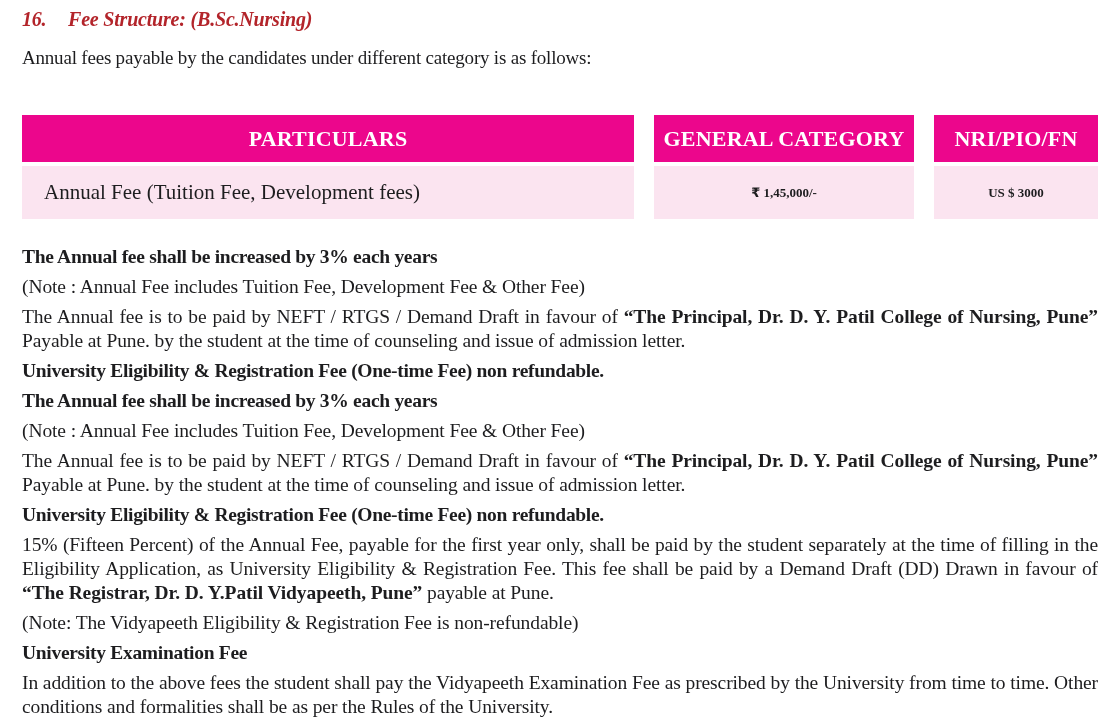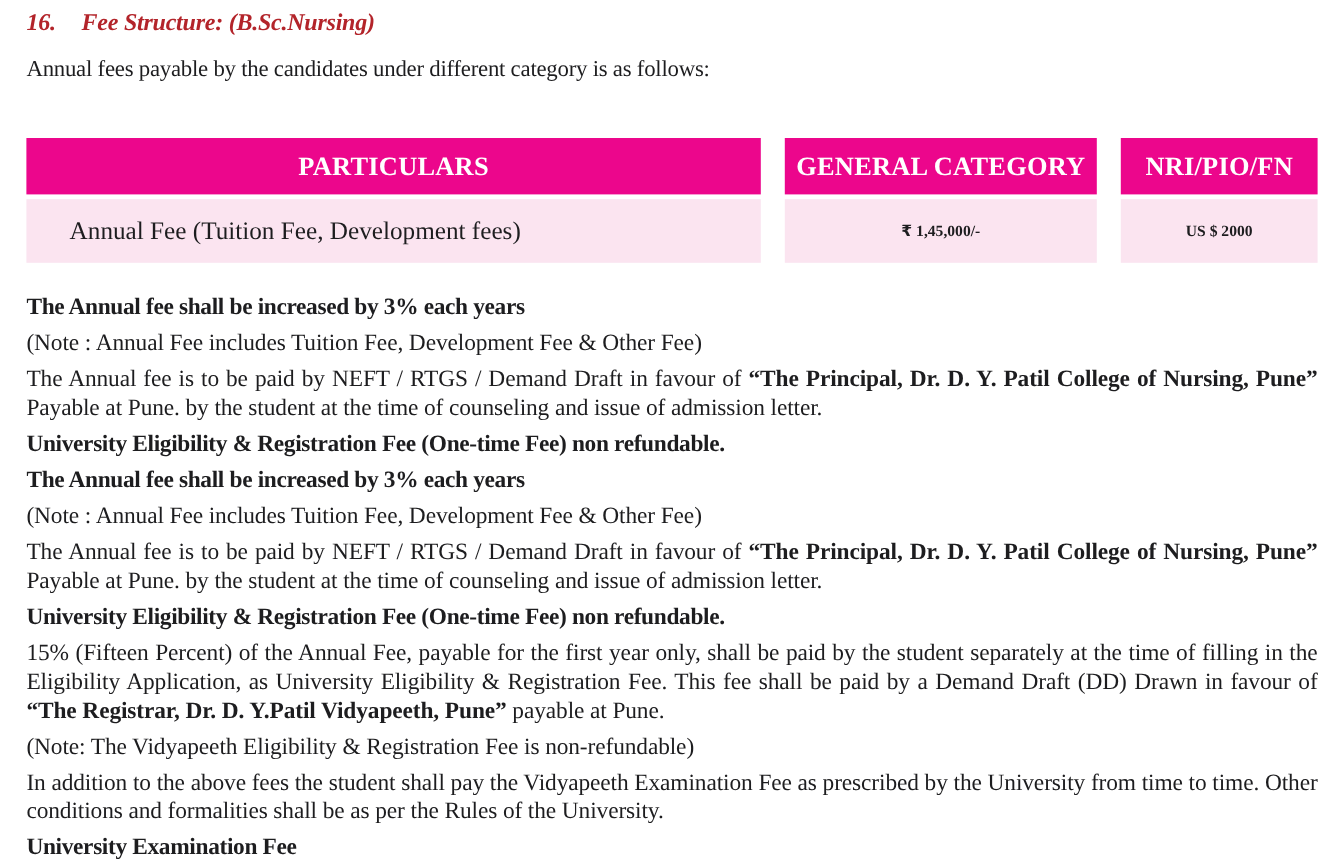--- a/index.html
+++ b/index.html
@@ -55,21 +55,21 @@
     height: 53px;
     display: flex;
     align-items: center;
     justify-content: center;
     font-size: 13px;
     font-weight: bold;
     font-family: "Liberation Serif", "DejaVu Sans", serif;
   }
   .td.left {
     justify-content: flex-start;
-    padding-left: 36px;
+    padding-left: 22px;
     font-weight: normal;
     font-size: 21px;
   }
 
   
   .paras { margin-top: 26px; }
   .para {
     margin: 0 0 6px 0;
     font-size: 19.5px;
     line-height: 24px;
@@ -90,31 +90,31 @@
 
   <p class="intro">Annual fees payable by the candidates under different category is as follows:</p>
 
   <div class="fee-table">
     <div class="th">PARTICULARS</div>
     <div class="th">GENERAL CATEGORY</div>
     <div class="th">NRI/PIO/FN</div>
 
     <div class="td left">Annual Fee (Tuition Fee, Development fees)</div>
     <div class="td">₹ 1,45,000/-</div>
-    <div class="td">US $ 2000</div>
+    <div class="td">US $ 3000</div>
   </div>
 
   <div class="paras">
       <p class="para headline"><span class="b">The Annual fee shall be increased by 3% each years</span></p>
       <p class="para"><span>(Note : Annual Fee includes Tuition Fee, Development Fee &amp; Other Fee)</span></p>
       <p class="para justify"><span>The Annual fee is to be paid by NEFT / RTGS / Demand Draft in favour of </span><span class="b">“The Principal, Dr. D. Y. Patil College of Nursing, Pune”</span><span> Payable at Pune. by the student at the time of counseling and issue of admission letter.</span></p>
       <p class="para headline"><span class="b">University Eligibility &amp; Registration Fee (One-time Fee) non refundable.</span></p>
       <p class="para headline"><span class="b">The Annual fee shall be increased by 3% each years</span></p>
       <p class="para"><span>(Note : Annual Fee includes Tuition Fee, Development Fee &amp; Other Fee)</span></p>
       <p class="para justify"><span>The Annual fee is to be paid by NEFT / RTGS / Demand Draft in favour of </span><span class="b">“The Principal, Dr. D. Y. Patil College of Nursing, Pune”</span><span> Payable at Pune. by the student at the time of counseling and issue of admission letter.</span></p>
       <p class="para headline"><span class="b">University Eligibility &amp; Registration Fee (One-time Fee) non refundable.</span></p>
       <p class="para justify"><span>15% (Fifteen Percent) of the Annual Fee, payable for the first year only, shall be paid by the student separately at the time of filling in the Eligibility Application, as University Eligibility &amp; Registration Fee. This fee shall be paid by a Demand Draft (DD) Drawn in favour of </span><span class="b">“The Registrar, Dr. D. Y.Patil Vidyapeeth, Pune”</span><span> payable at Pune.</span></p>
       <p class="para"><span>(Note: The Vidyapeeth Eligibility &amp; Registration Fee is non-refundable)</span></p>
+      <p class="para headline"><span class="b">University Examination Fee</span></p>
       <p class="para justify"><span>In addition to the above fees the student shall pay the Vidyapeeth Examination Fee as prescribed by the University from time to time. Other conditions and formalities shall be as per the Rules of the University.</span></p>
-      <p class="para headline"><span class="b">University Examination Fee</span></p>
     </div>
 
 </div>
 
 </body></html>

